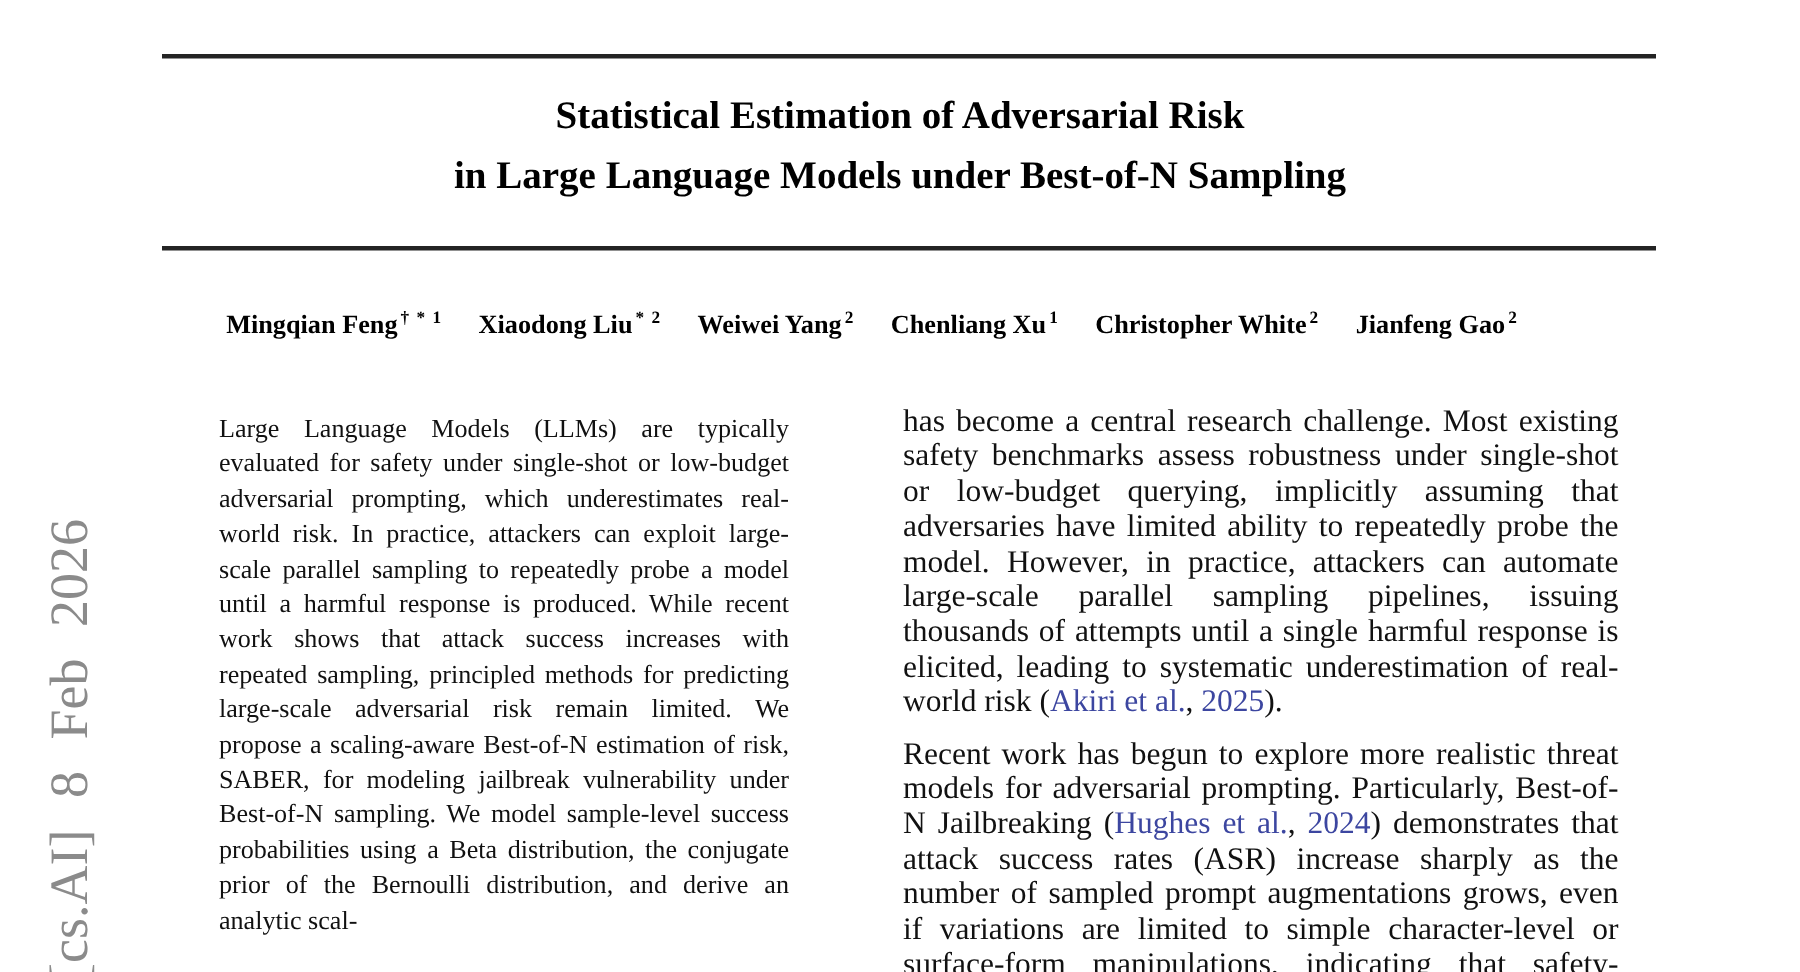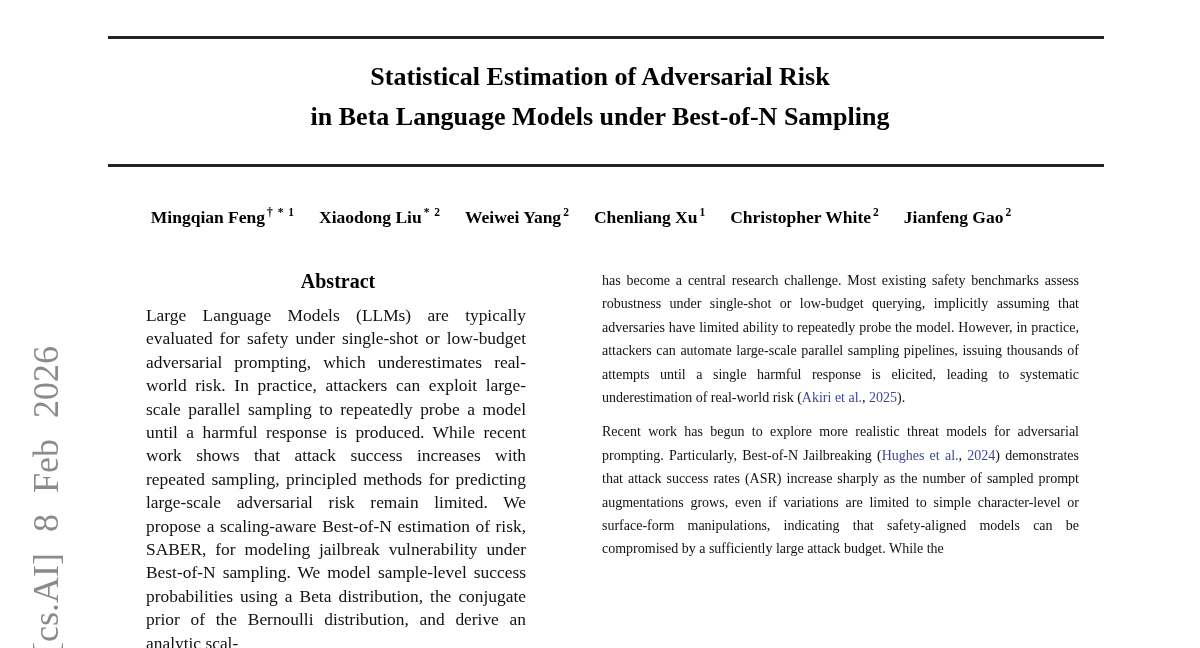--- a/index.html
+++ b/index.html
@@ -38,21 +38,21 @@
   .abstract-heading{
     text-align:center;font-size:20px;font-weight:bold;color:#000;
     line-height:23px;margin:0 0 11px 0;
   }
   .abstract-text{
     margin:4px 4px 0 0;
     font-size:17.4px;line-height:23.4px;
   }
   .body-para{
     margin:0;
-    font-size:14px;line-height:23.4px;
+    font-size:21px;line-height:23.4px;
   }
   .body-para + .body-para{margin-top:11px;}
   .cite{color:var(--cite,#3c46a0);}
   .watermark{
     position:absolute;left:46px;top:500px;
     transform:translate(-50%,-50%) rotate(-90deg);
     white-space:nowrap;
     font-size:36px;line-height:36px;
     word-spacing:12px;
     color:var(--watermark,#8b8b8b);
@@ -62,29 +62,28 @@
 <body>
 
 <div class="page">
 
   <div class="watermark">[cs.AI] 8 Feb 2026</div>
 
   <div class="rule rule-top"></div>
 
   <h1 class="title">
     <span>Statistical Estimation of Adversarial Risk</span><br>
-    <span>in Beta Language Models under Best-of-N Sampling</span>
+    <span>in Large Language Models under Best-of-N Sampling</span>
   </h1>
 
   <div class="rule rule-bottom"></div>
 
   <div class="authors"><span class="author"><span>Mingqian Feng</span><sup>† * 1</sup></span><span class="author"><span>Xiaodong Liu</span><sup>* 2</sup></span><span class="author"><span>Weiwei Yang</span><sup>2</sup></span><span class="author"><span>Chenliang Xu</span><sup>1</sup></span><span class="author"><span>Christopher White</span><sup>2</sup></span><span class="author"><span>Jianfeng Gao</span><sup>2</sup></span></div>
 
   <div class="col col-left">
-    <div class="abstract-heading">Abstract</div>
     <p class="abstract-text">Large Language Models (LLMs) are typically evaluated for safety under single-shot or low-budget adversarial prompting, which underestimates real-world risk. In practice, attackers can exploit large-scale parallel sampling to repeatedly probe a model until a harmful response is produced. While recent work shows that attack success increases with repeated sampling, principled methods for predicting large-scale adversarial risk remain limited. We propose a scaling-aware Best-of-N estimation of risk, SABER, for modeling jailbreak vulnerability under Best-of-N sampling. We model sample-level success probabilities using a Beta distribution, the conjugate prior of the Bernoulli distribution, and derive an analytic scal-</p>
   </div>
 
   <div class="col col-right">
     <p class="body-para"><span>has become a central research challenge.  Most existing safety benchmarks assess robustness under single-shot or low-budget querying, implicitly assuming that adversaries have limited ability to repeatedly probe the model. However, in practice, attackers can automate large-scale parallel sampling pipelines, issuing thousands of attempts until a single harmful response is elicited, leading to systematic underestimation of real-world risk (</span><span class="cite">Akiri et al.</span><span>, </span><span class="cite">2025</span><span>).</span></p>
     <p class="body-para"><span>Recent work has begun to explore more realistic threat models for adversarial prompting. Particularly, Best-of-N Jailbreaking (</span><span class="cite">Hughes et al.</span><span>, </span><span class="cite">2024</span><span>) demonstrates that attack success rates (ASR) increase sharply as the number of sampled prompt augmentations grows, even if variations are limited to simple character-level or surface-form manipulations, indicating that safety-aligned models can be compromised by a sufficiently large attack budget. While the</span></p>
   </div>
 
 </div>
 

